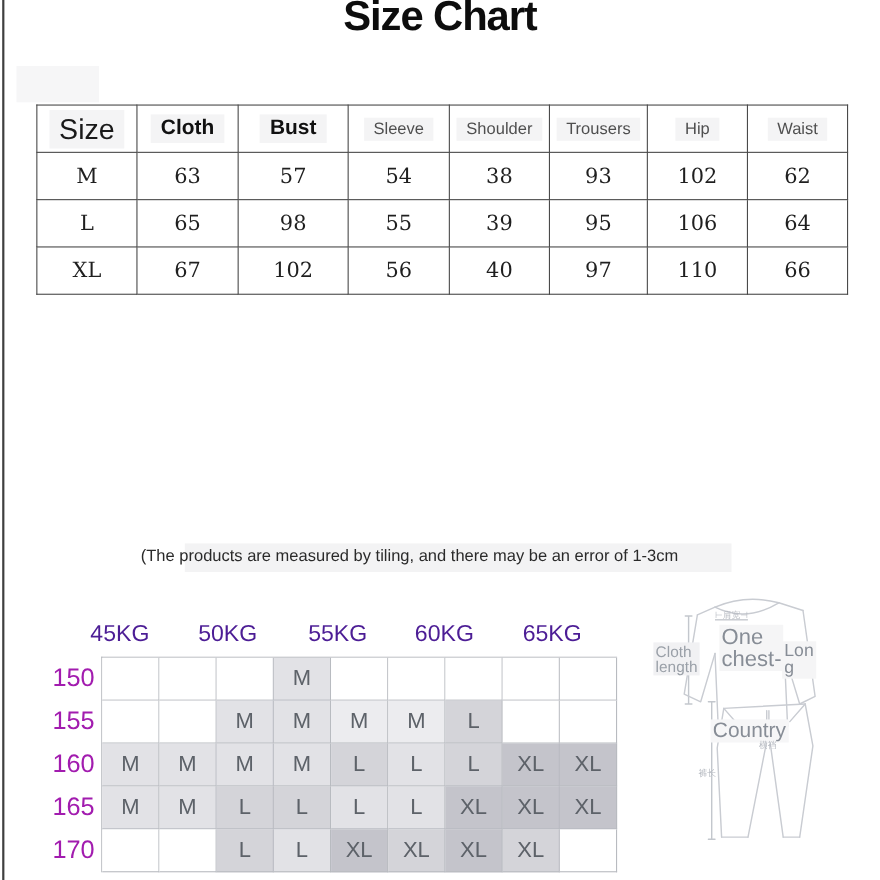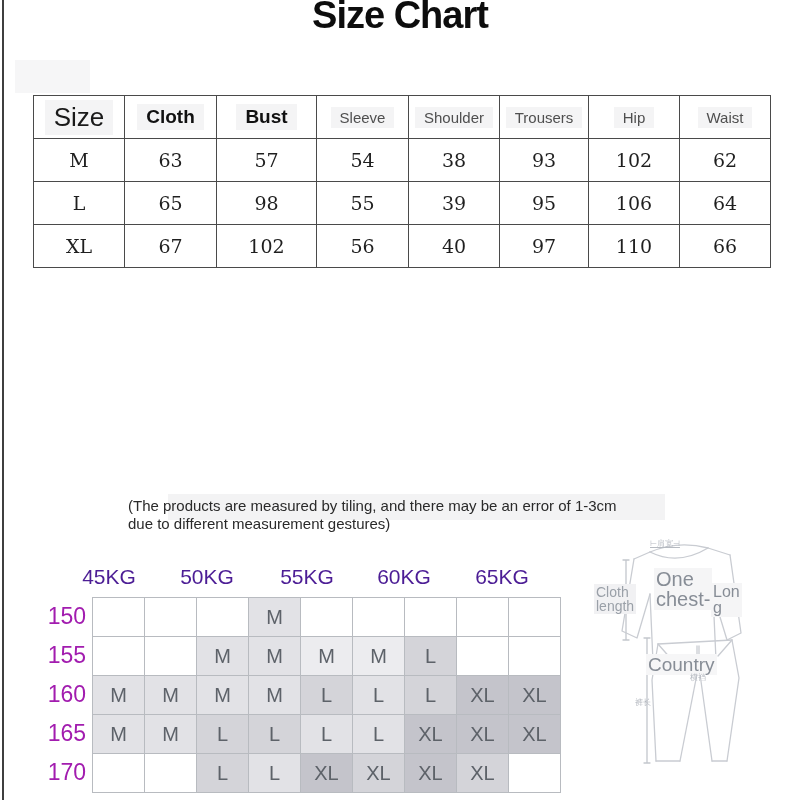--- a/index.html
+++ b/index.html
@@ -134,21 +134,20 @@
         <td>97</td>
         <td>110</td>
         <td>66</td>
       </tr>
     </tbody>
 </table>
 
 <div class="note-hl"></div>
 <div class="note">
   <span style="display:block">(The products are measured by tiling, and there may be an error of 1-3cm</span>
-  <span style="display:block">due to different measurement gestures)</span>
 </div>
 
 <div class="fit-chart">
   <div id="kg-labels">
       <div class="kg-label" style="left: 34px;">45KG</div>
       <div class="kg-label" style="left: 132px;">50KG</div>
       <div class="kg-label" style="left: 232px;">55KG</div>
       <div class="kg-label" style="left: 329px;">60KG</div>
       <div class="kg-label" style="left: 427px;">65KG</div>
     </div>
@@ -224,21 +223,21 @@
 
       <path d="M138 23 L149 101 L135 108 L121 62"></path>
 
       <path d="M58 62 L61 130"></path>
       <path d="M121 62 L124 128"></path>
       <path d="M61 130 Q93 135 124 128"></path>
 
       <path d="M64 134 L72 134" stroke="#cfd2d7"></path>
     </g>
   </svg>
-  <div class="dg-cn" style="left:58px;top:8px;text-decoration:underline;">⊢肩宽⊣</div>
+  <div class="dg-cn" style="left:58px;top:24px;text-decoration:underline;">⊢肩宽⊣</div>
   <div class="dg-label dg-small" style="left:2px;top:52px;">
     <span style="display:block">Cloth</span>
     <span style="display:block">length</span>
   </div>
   <div class="dg-label" style="left:62px;top:36px;font-size:20px;">
     <span style="display:block">One</span>
     <span style="display:block">chest-</span>
   </div>
   <div class="dg-label" style="left:119px;top:51px;font-size:16px;">
     <span style="display:block">Lon</span>

